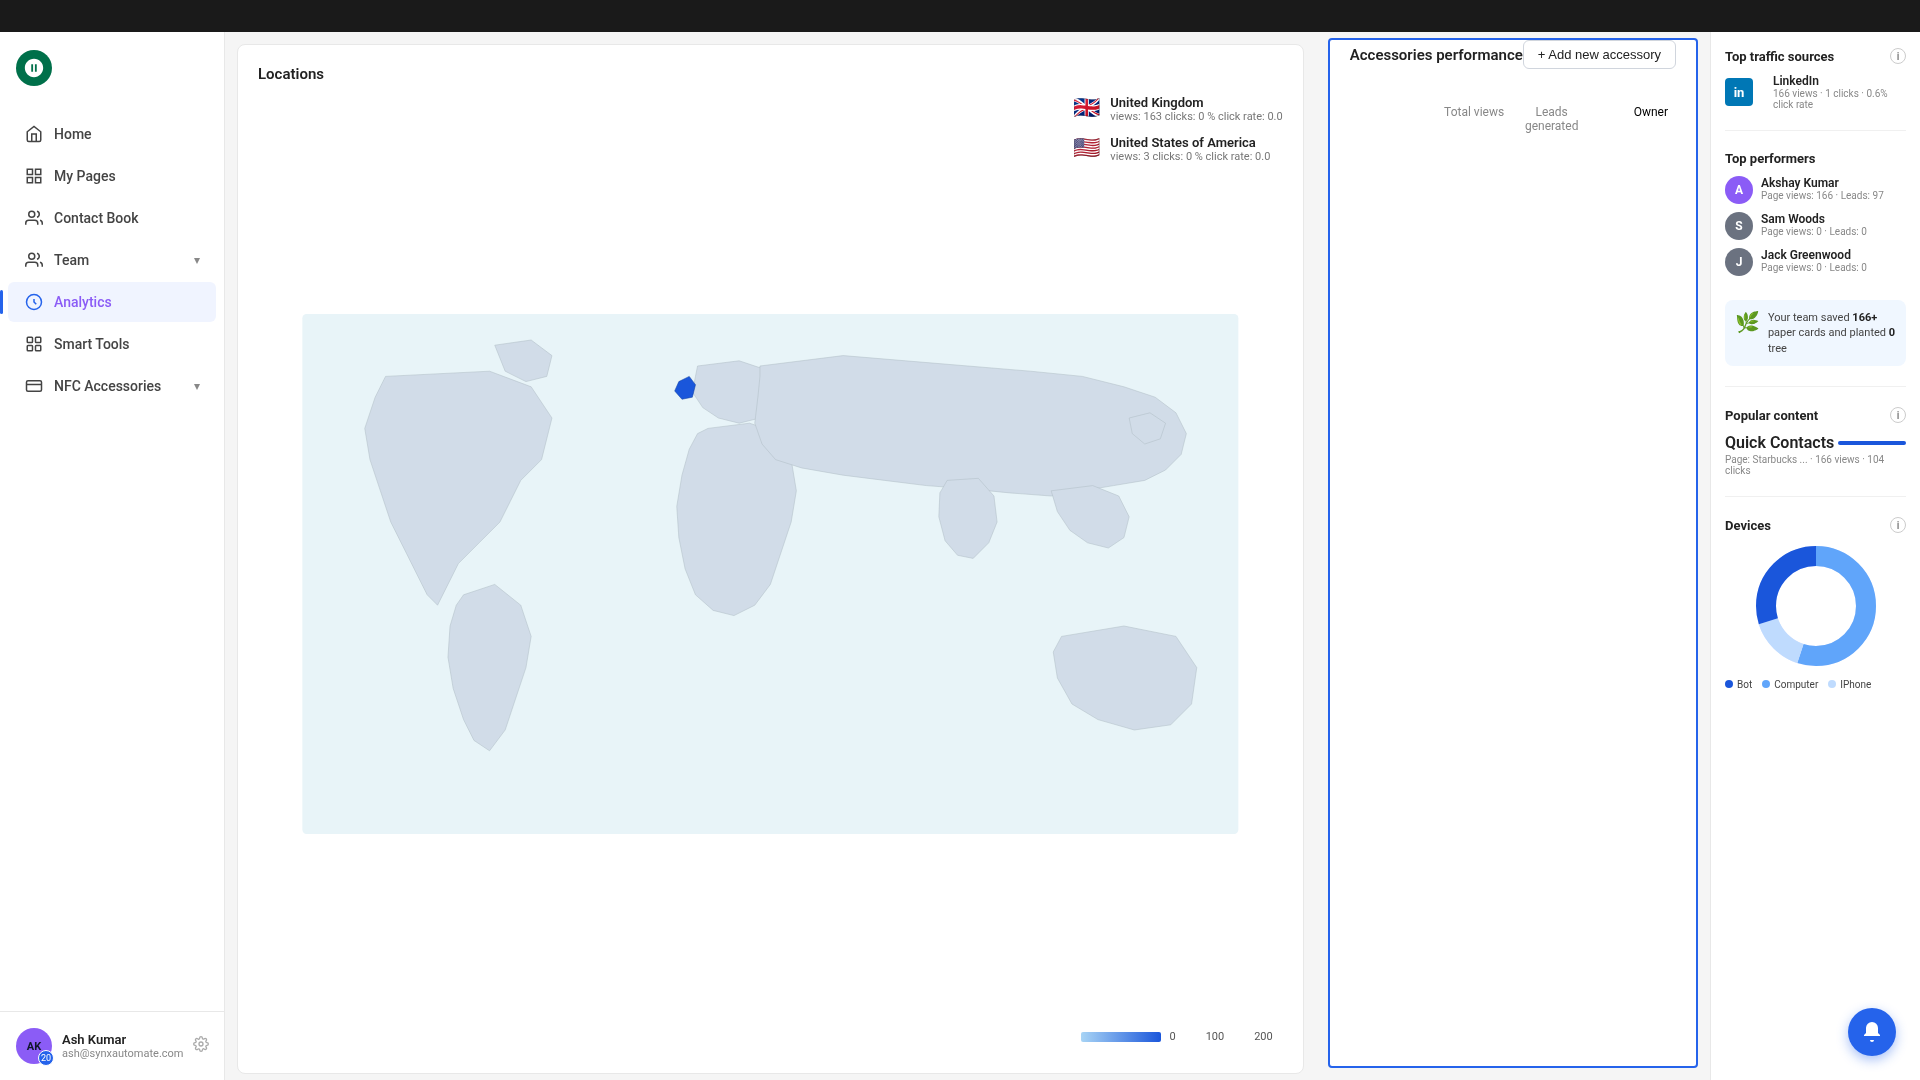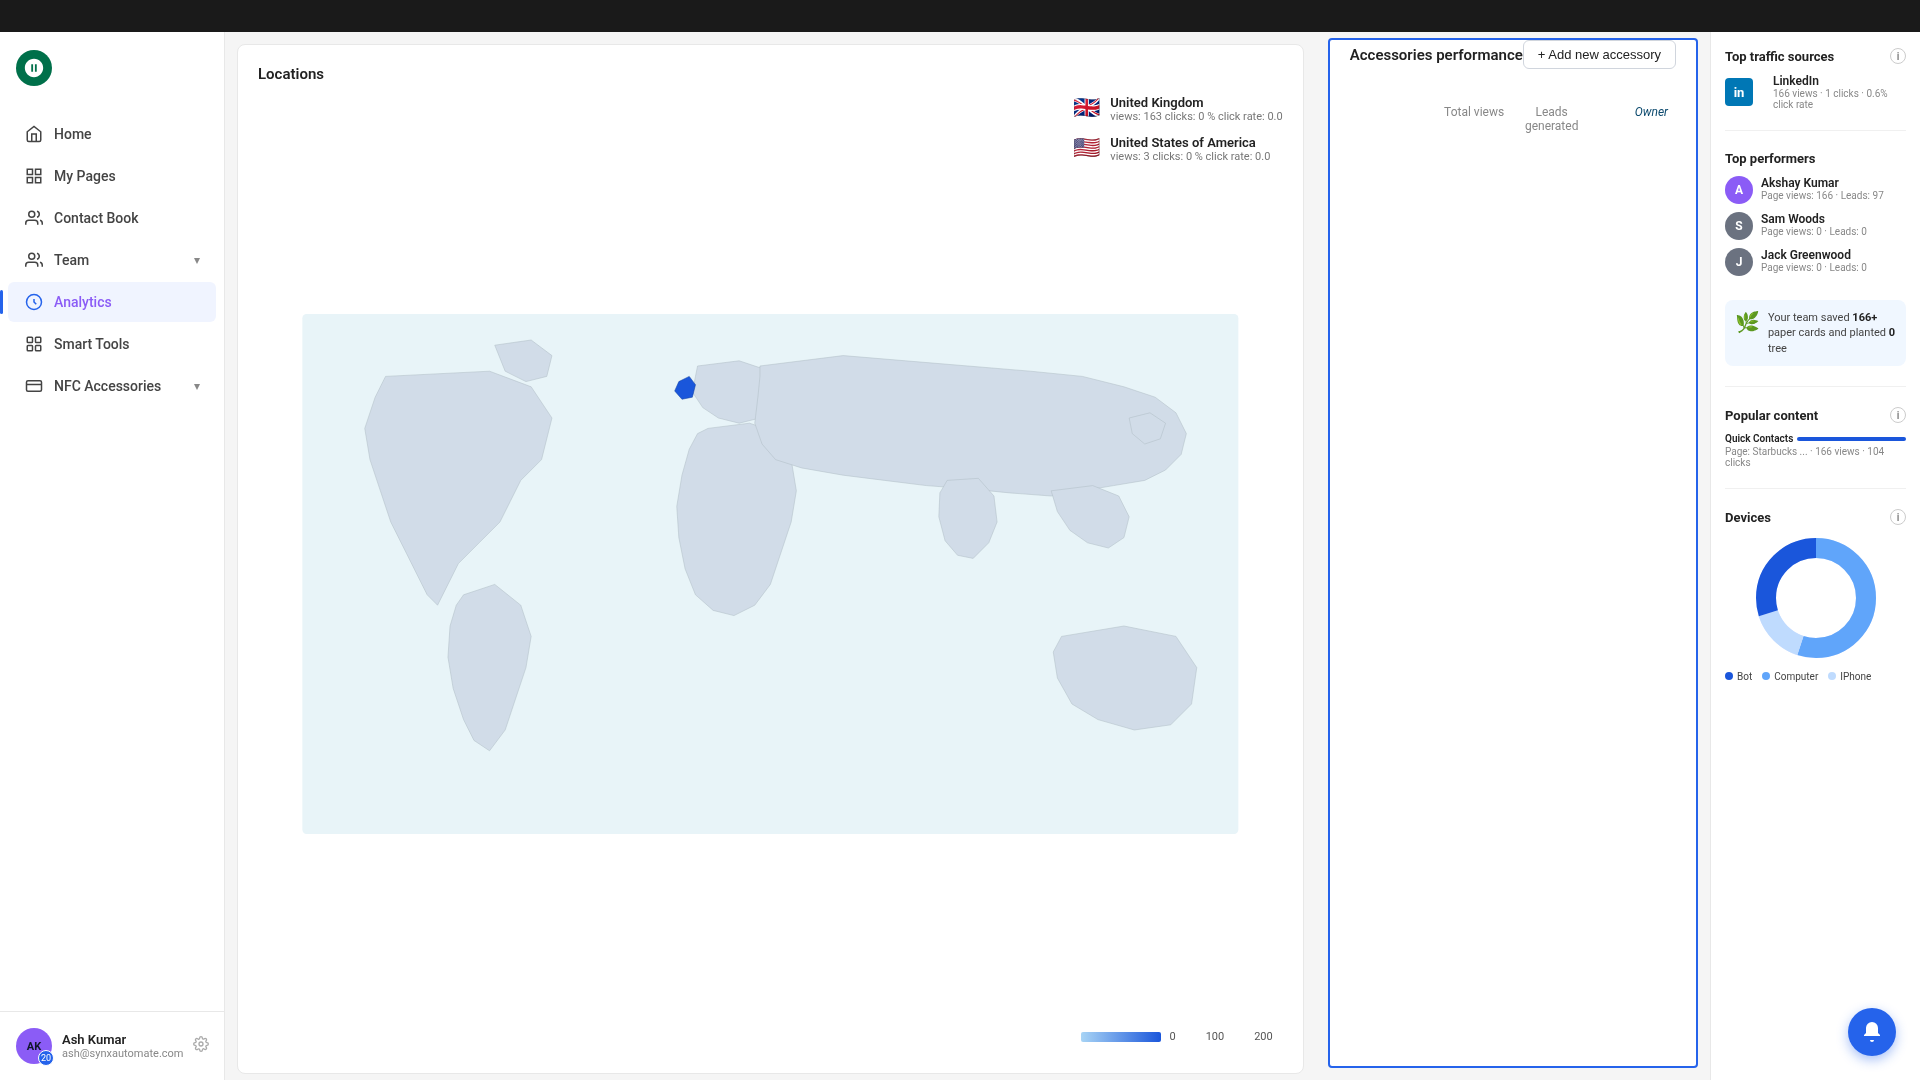--- a/index.html
+++ b/index.html
@@ -51,21 +51,21 @@
 
     
     .accessories-section { margin: 6px 12px 12px 12px; border: 2px solid #2563eb; border-radius: 4px; background: #fff; padding: 0 20px; min-height: 110px; }
     .accessories-header { display: flex; align-items: center; justify-content: space-between; margin-bottom: 12px; }
     .accessories-title { font-size: 15px; font-weight: 600; color: #222; }
     .add-btn { background: #fff; border: 1px solid #d0d5dd; border-radius: 6px; padding: 6px 14px; font-size: 13px; color: #222; cursor: pointer; display: flex; align-items: center; gap: 6px; }
     .table-headers { display: flex; padding: 0 8px; margin-top: 36px; }
     .col-name { flex: 2; font-size: 12px; color: #888; }
     .col-views { flex: 2; font-size: 12px; color: #888; text-align: center; }
     .col-leads { flex: 2; font-size: 12px; color: #888; text-align: center; }
-    .col-owner { flex: 2; font-size: 12px; color: #0c4a6e; text-align: right; font-style: italic; }
+    .col-owner { flex: 2; font-size: 12px; color: #000000; text-align: right; }
 
     
     .right-panel { width: 210px; background: #fff; border-left: 1px solid #e8e8e8; display: flex; flex-direction: column; overflow-y: auto; padding: 16px 14px; gap: 16px; flex-shrink: 0; }
     .panel-section-title { font-size: 13px; font-weight: 700; color: #222; display: flex; align-items: center; justify-content: space-between; }
     .info-icon { width: 16px; height: 16px; border: 1px solid #ccc; border-radius: 50%; display: flex; align-items: center; justify-content: center; font-size: 10px; color: #888; cursor: pointer; }
 
     
     .traffic-item { display: flex; align-items: center; gap: 20px; }
     .traffic-logo { width: 28px; height: 28px; background: #0077b5; border-radius: 4px; display: flex; align-items: center; justify-content: center; color: white; font-size: 13px; font-weight: 700; flex-shrink: 0; }
     .traffic-info .traffic-name { font-size: 12px; font-weight: 600; color: #222; }
@@ -78,21 +78,21 @@
     .performer-info .performer-stats { font-size: 10px; color: #888; }
 
     
     .paper-banner { background: #f0f7ff; border-radius: 8px; padding: 10px; display: flex; align-items: flex-start; gap: 8px; }
     .paper-icon { font-size: 20px; flex-shrink: 0; }
     .paper-text { font-size: 11px; color: #444; line-height: 1.4; }
     .paper-text strong { color: #222; }
 
     
     .popular-item { }
-    .popular-name { font-size: 10px; font-weight: 600; color: #222; display: flex; align-items: center; gap: 4px; }
+    .popular-name { font-size: 16px; font-weight: 600; color: #222; display: flex; align-items: center; gap: 4px; }
     .popular-bar-wrap { flex: 1; height: 4px; background: #1a56db; border-radius: 2px; }
     .popular-stats { font-size: 10px; color: #888; margin-top: 2px; }
 
     
     .devices-chart { display: flex; justify-content: center; align-items: center; margin: 8px 0; }
     .device-legend { display: flex; flex-direction: row; flex-wrap: wrap; gap: 6px 10px; font-size: 10px; color: #444; }
     .legend-dot { display: inline-block; width: 8px; height: 8px; border-radius: 50%; margin-right: 4px; }
 
     
     .notif-btn { position: fixed; bottom: 24px; right: 24px; width: 48px; height: 48px; background: #2563eb; border-radius: 50%; display: flex; align-items: center; justify-content: center; cursor: pointer; box-shadow: 0 4px 12px rgba(37,99,235,0.4); }

